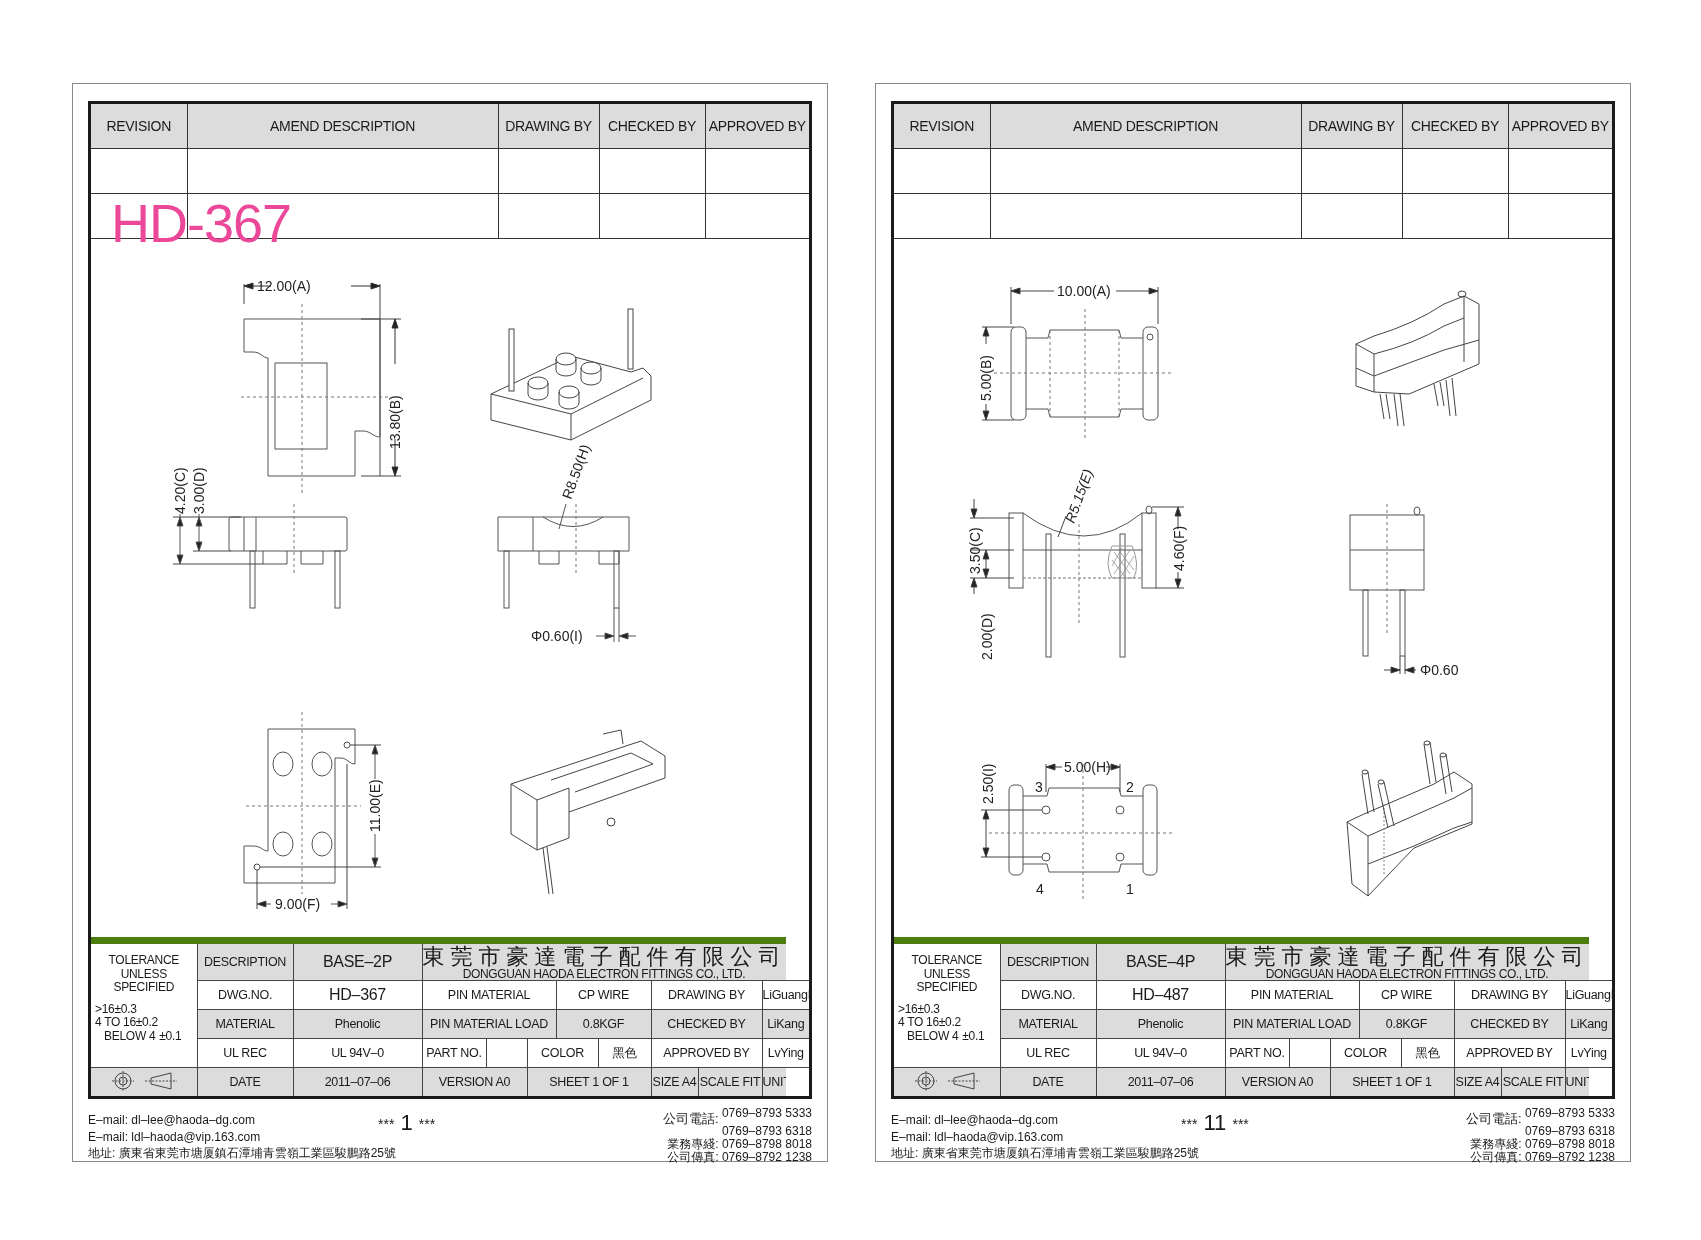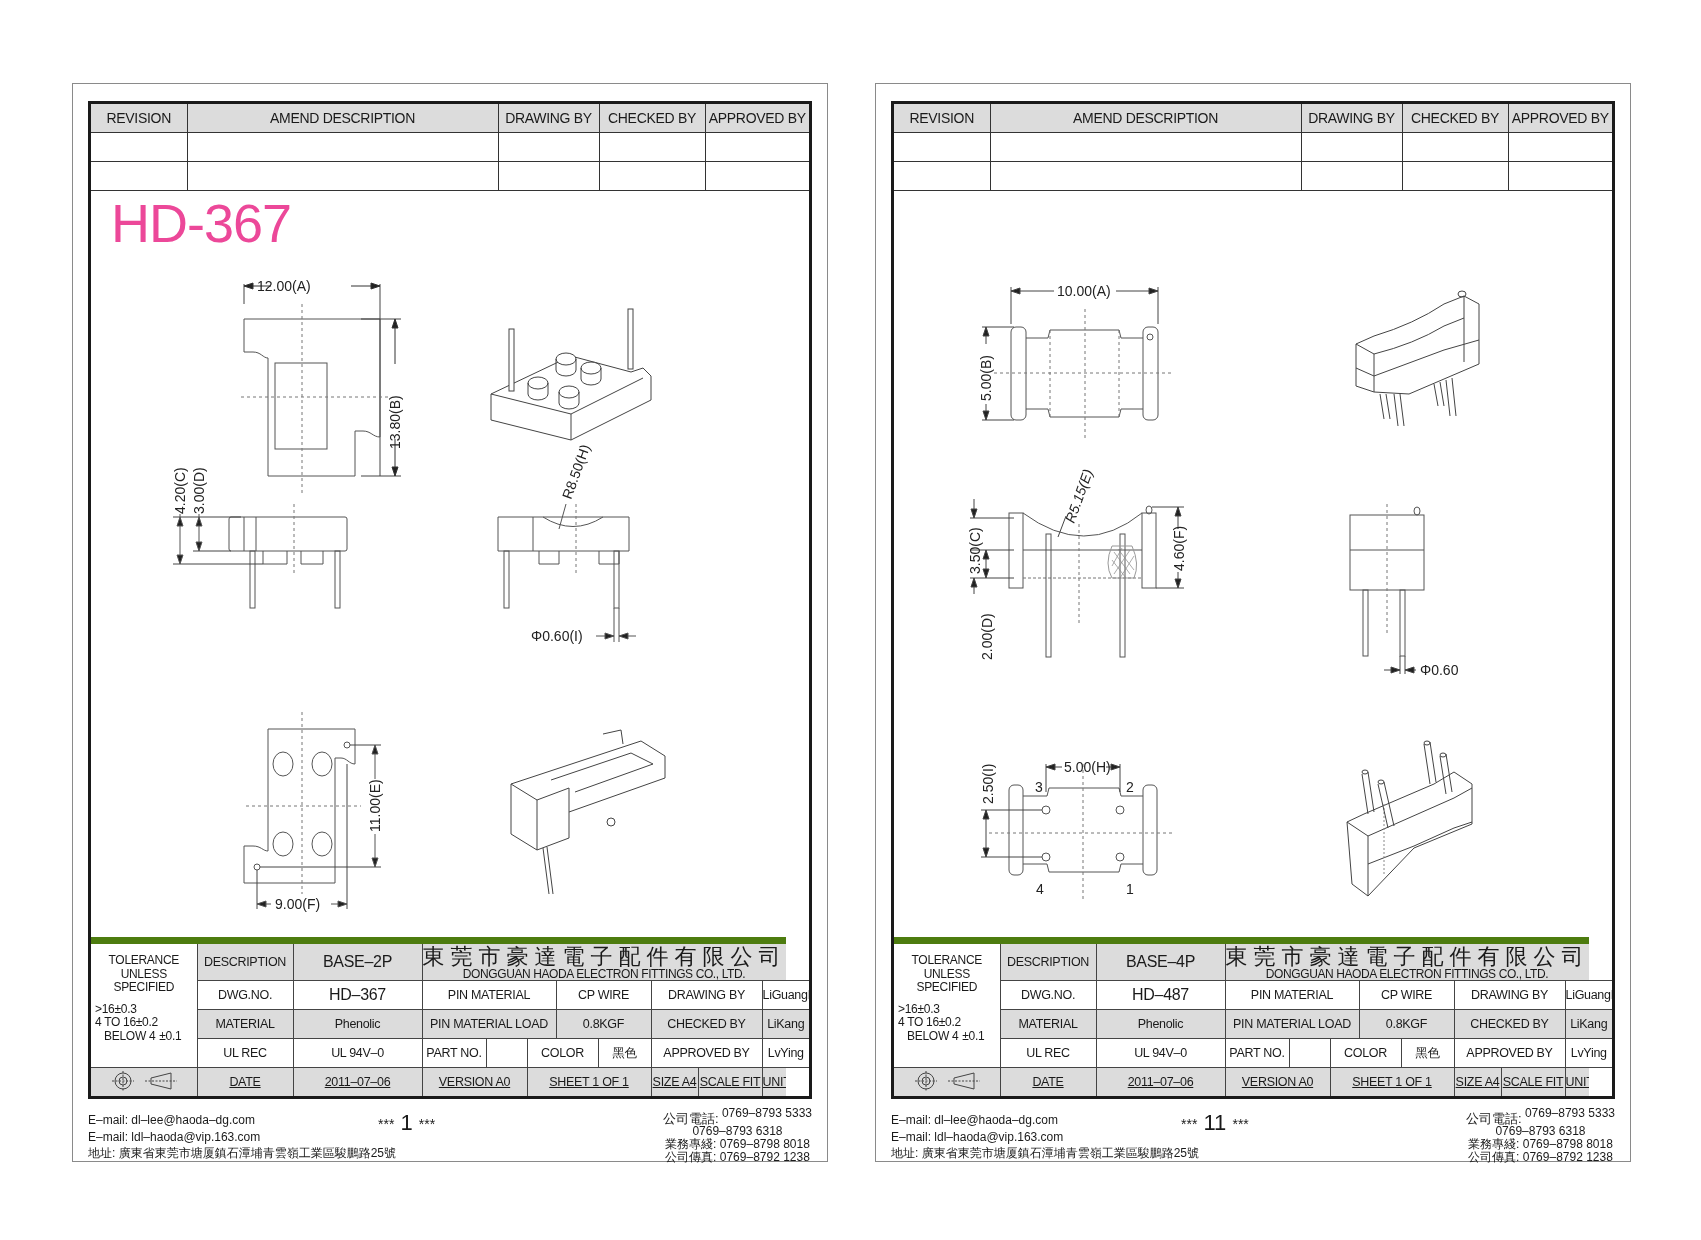--- a/index.html
+++ b/index.html
@@ -4,48 +4,48 @@
 <style>
   html, body { margin:0; padding:0; background:#ffffff; }
   body { width:1701px; height:1240px; position:relative; overflow:hidden;
          font-family:"Liberation Sans", "DejaVu Sans", sans-serif; color:#1a1a1a; }
   .sheet { position:absolute; top:83px; width:756px; height:1079px;
            border:1px solid #8a8a8a; box-sizing:border-box; background:#fff; }
   .inner { position:absolute; left:15px; top:17px; width:724px; height:998px;
            border:3px solid #1a1a1a; box-sizing:border-box; }
   
   .rev { position:absolute; left:0; top:0; width:100%; border-collapse:collapse; table-layout:fixed; }
-  .rev td { border:1px solid #333; height:28px; font-size:14px; text-align:center; padding:0;
+  .rev td { border:1px solid #333; height:44px; font-size:14px; text-align:center; padding:0;
             letter-spacing:-0.3px; }
   .rev tr:first-child td { background:#dcdcdc; border-top:none; }
   .rev td:first-child { border-left:none; }
   .rev td:last-child { border-right:none; }
   .title { position:absolute; left:20px; top:88px; font-size:54px; font-weight:normal;
            letter-spacing:-1px; color:#ec4899; }
   .draw { position:absolute; left:0; top:0; }
   
   .tb { position:absolute; left:0; bottom:0; width:100%; border-collapse:collapse; table-layout:fixed; }
   .tb td { border:1px solid #444; font-size:12.5px; text-align:center; padding:0; height:28px;
            white-space:nowrap; overflow:hidden; letter-spacing:-0.3px; }
   .tb tr:first-child td { border-top:7px solid #4d7c0f; }
   .tb td.first { border-left:none; }
   .tb td.lastc { border-right:none; }
-  .tb tr:last-child td { border-bottom:none;text-decoration:underline; }
+  .tb tr:last-child td { border-bottom:none; }
   .g { background:#dcdcdc; }
   .big { font-size:16px !important; }
   .company .cn { font-size:22px; letter-spacing:6px; line-height:22px; display:block; margin-top:2px; }
   .company .en { font-size:12px; line-height:12px; display:block; letter-spacing:-0.4px; }
   .tol { background:#fff; vertical-align:top; font-size:12px !important; line-height:13.5px;
          text-align:center; padding-top:10px !important; white-space:normal !important; }
   .tol .row { display:flex; justify-content:flex-start; padding:0 6px 0 4px; font-size:12px; }
   .footer { position:absolute; left:15px; top:1028px; width:724px; height:48px; font-size:12px; }
   .footer .left { position:absolute; left:0; top:0; line-height:16.5px; }
   .footer .page { position:absolute; left:290px; top:-2px; font-size:22px; }
   .footer .page .stars { font-size:14px; vertical-align:middle; }
-  .footer .right { position:absolute; right:0; top:-5px; line-height:13px; text-align:center; font-size:12px; }
+  .footer .right { position:absolute; right:0; top:-5px; line-height:13px; text-align:right; font-size:12px; }
   svg text { font-family:"Liberation Sans", "DejaVu Sans", sans-serif; }
 </style>
 </head>
 <body>
 
 <div class="sheet" style="left:72px;">
   <div class="inner">
     <table class="rev">
       <colgroup>
           <col style="width:96px">

